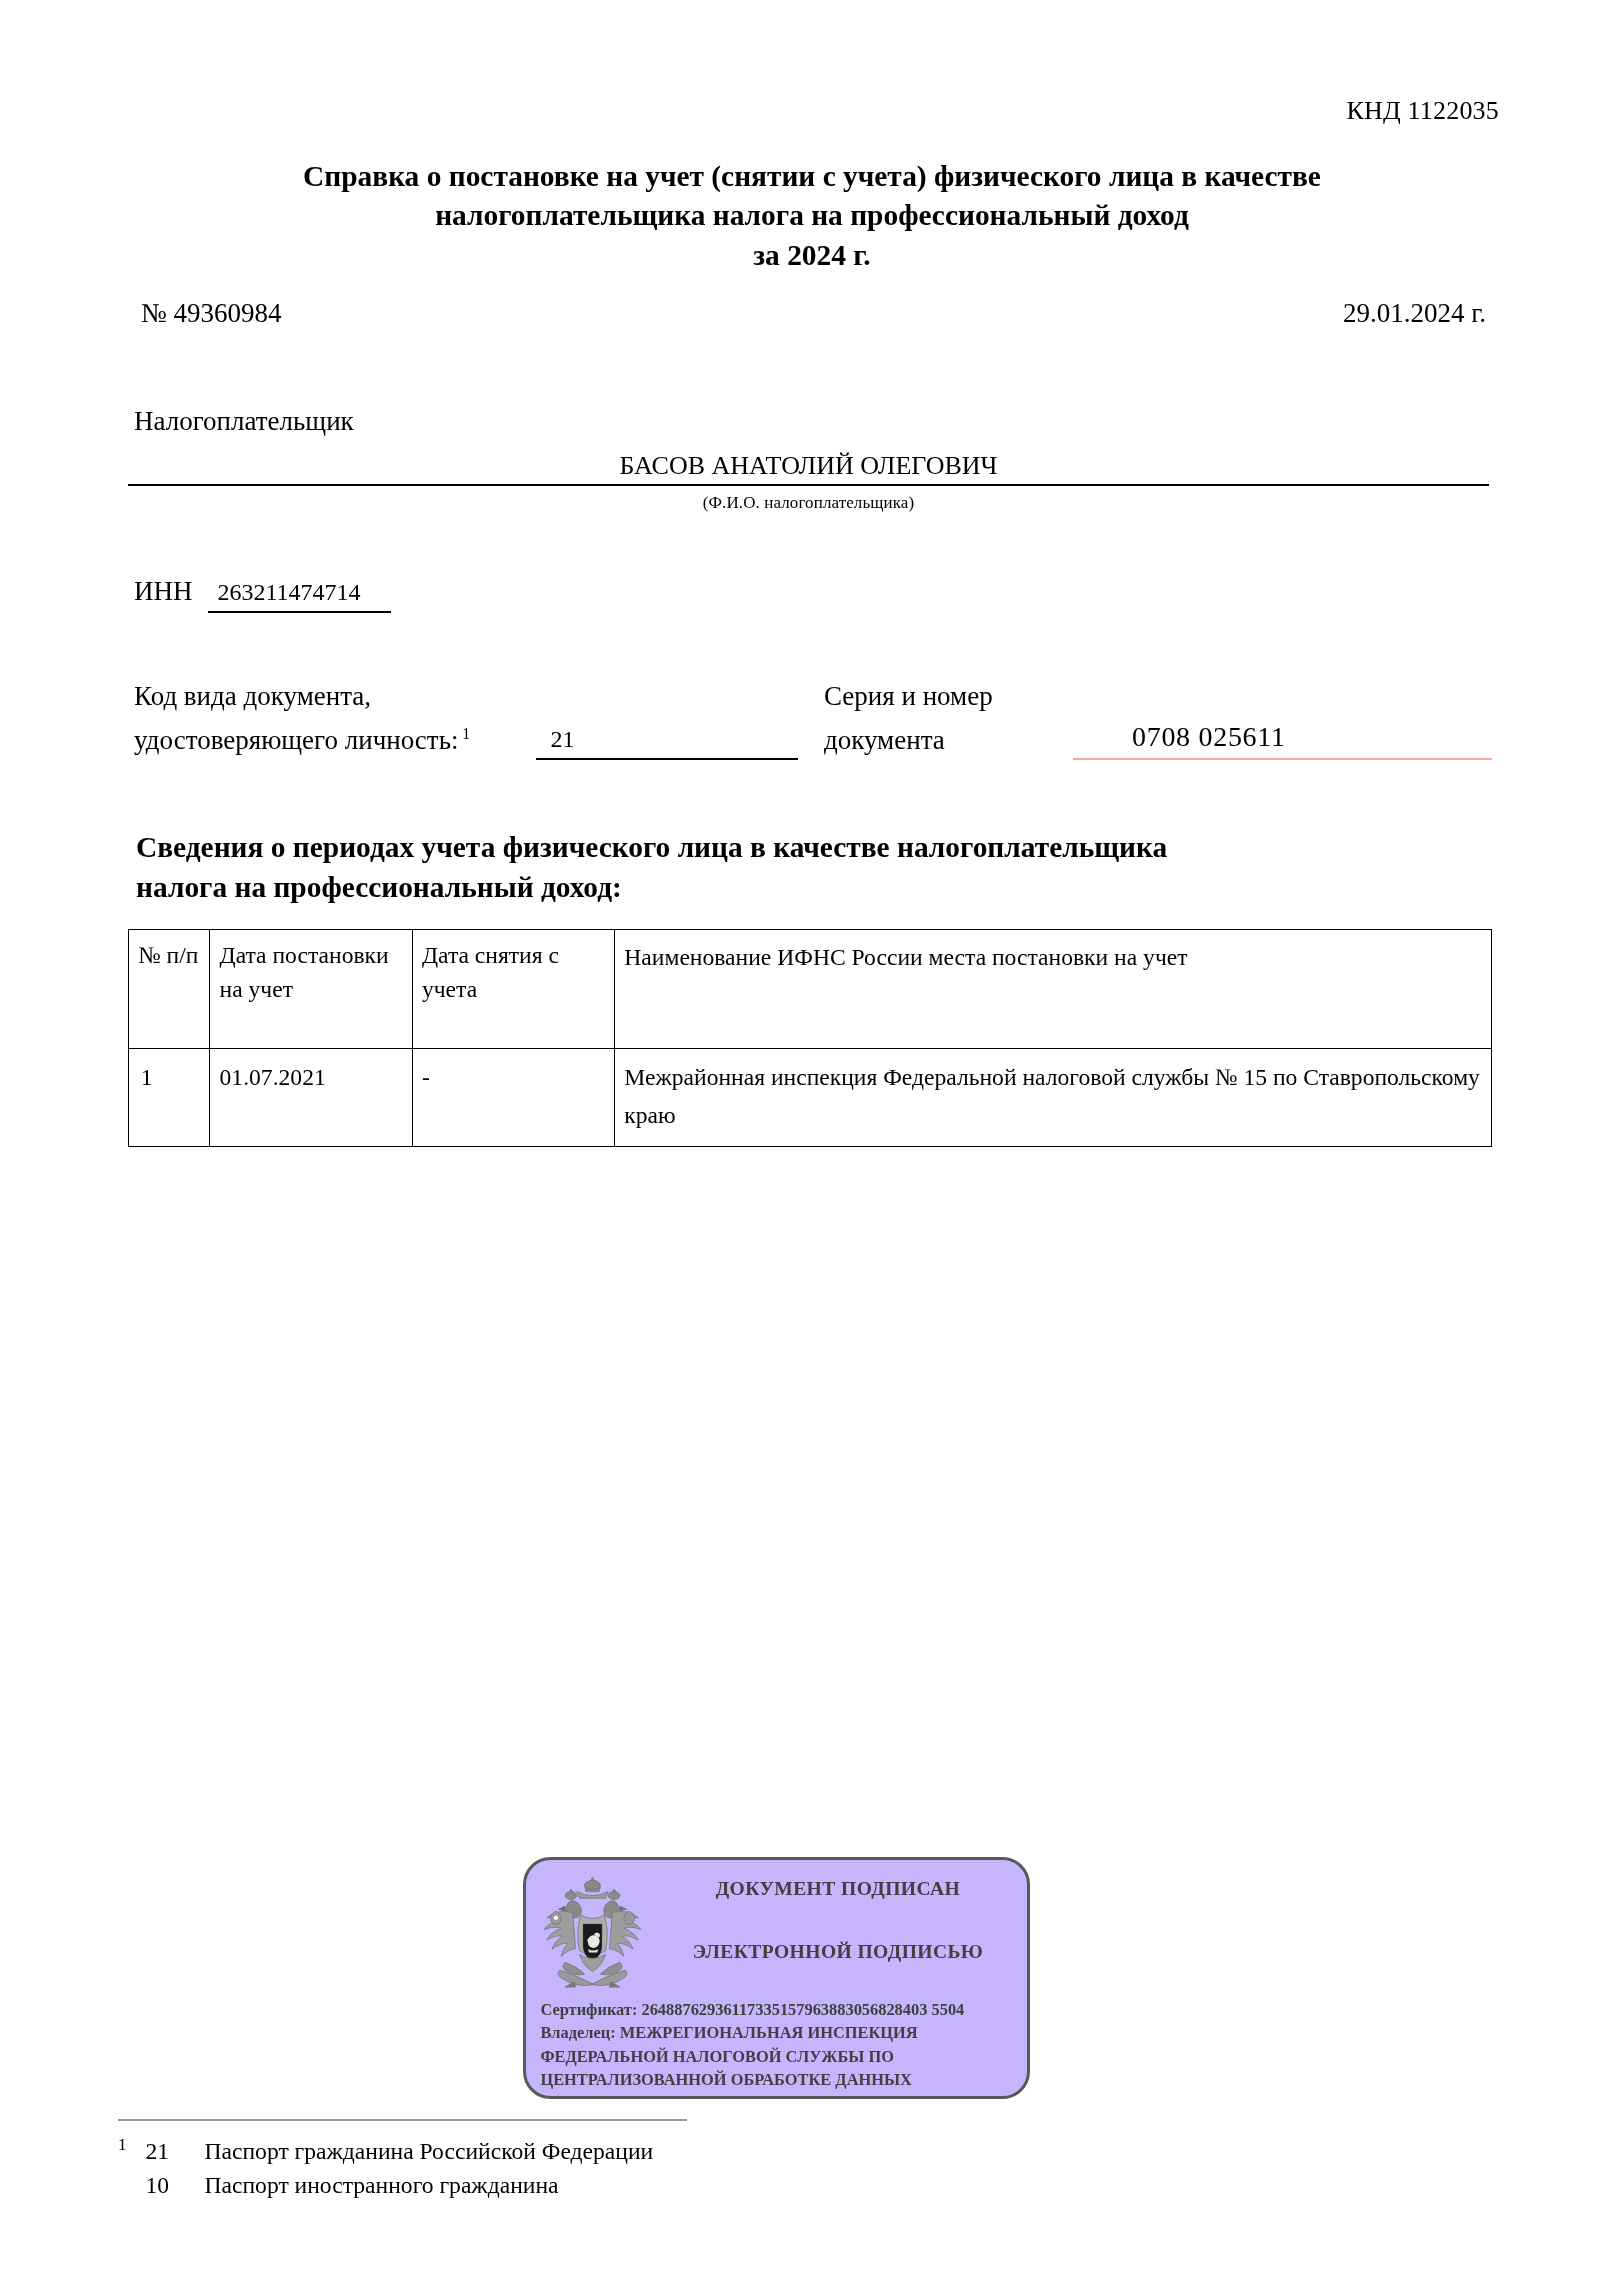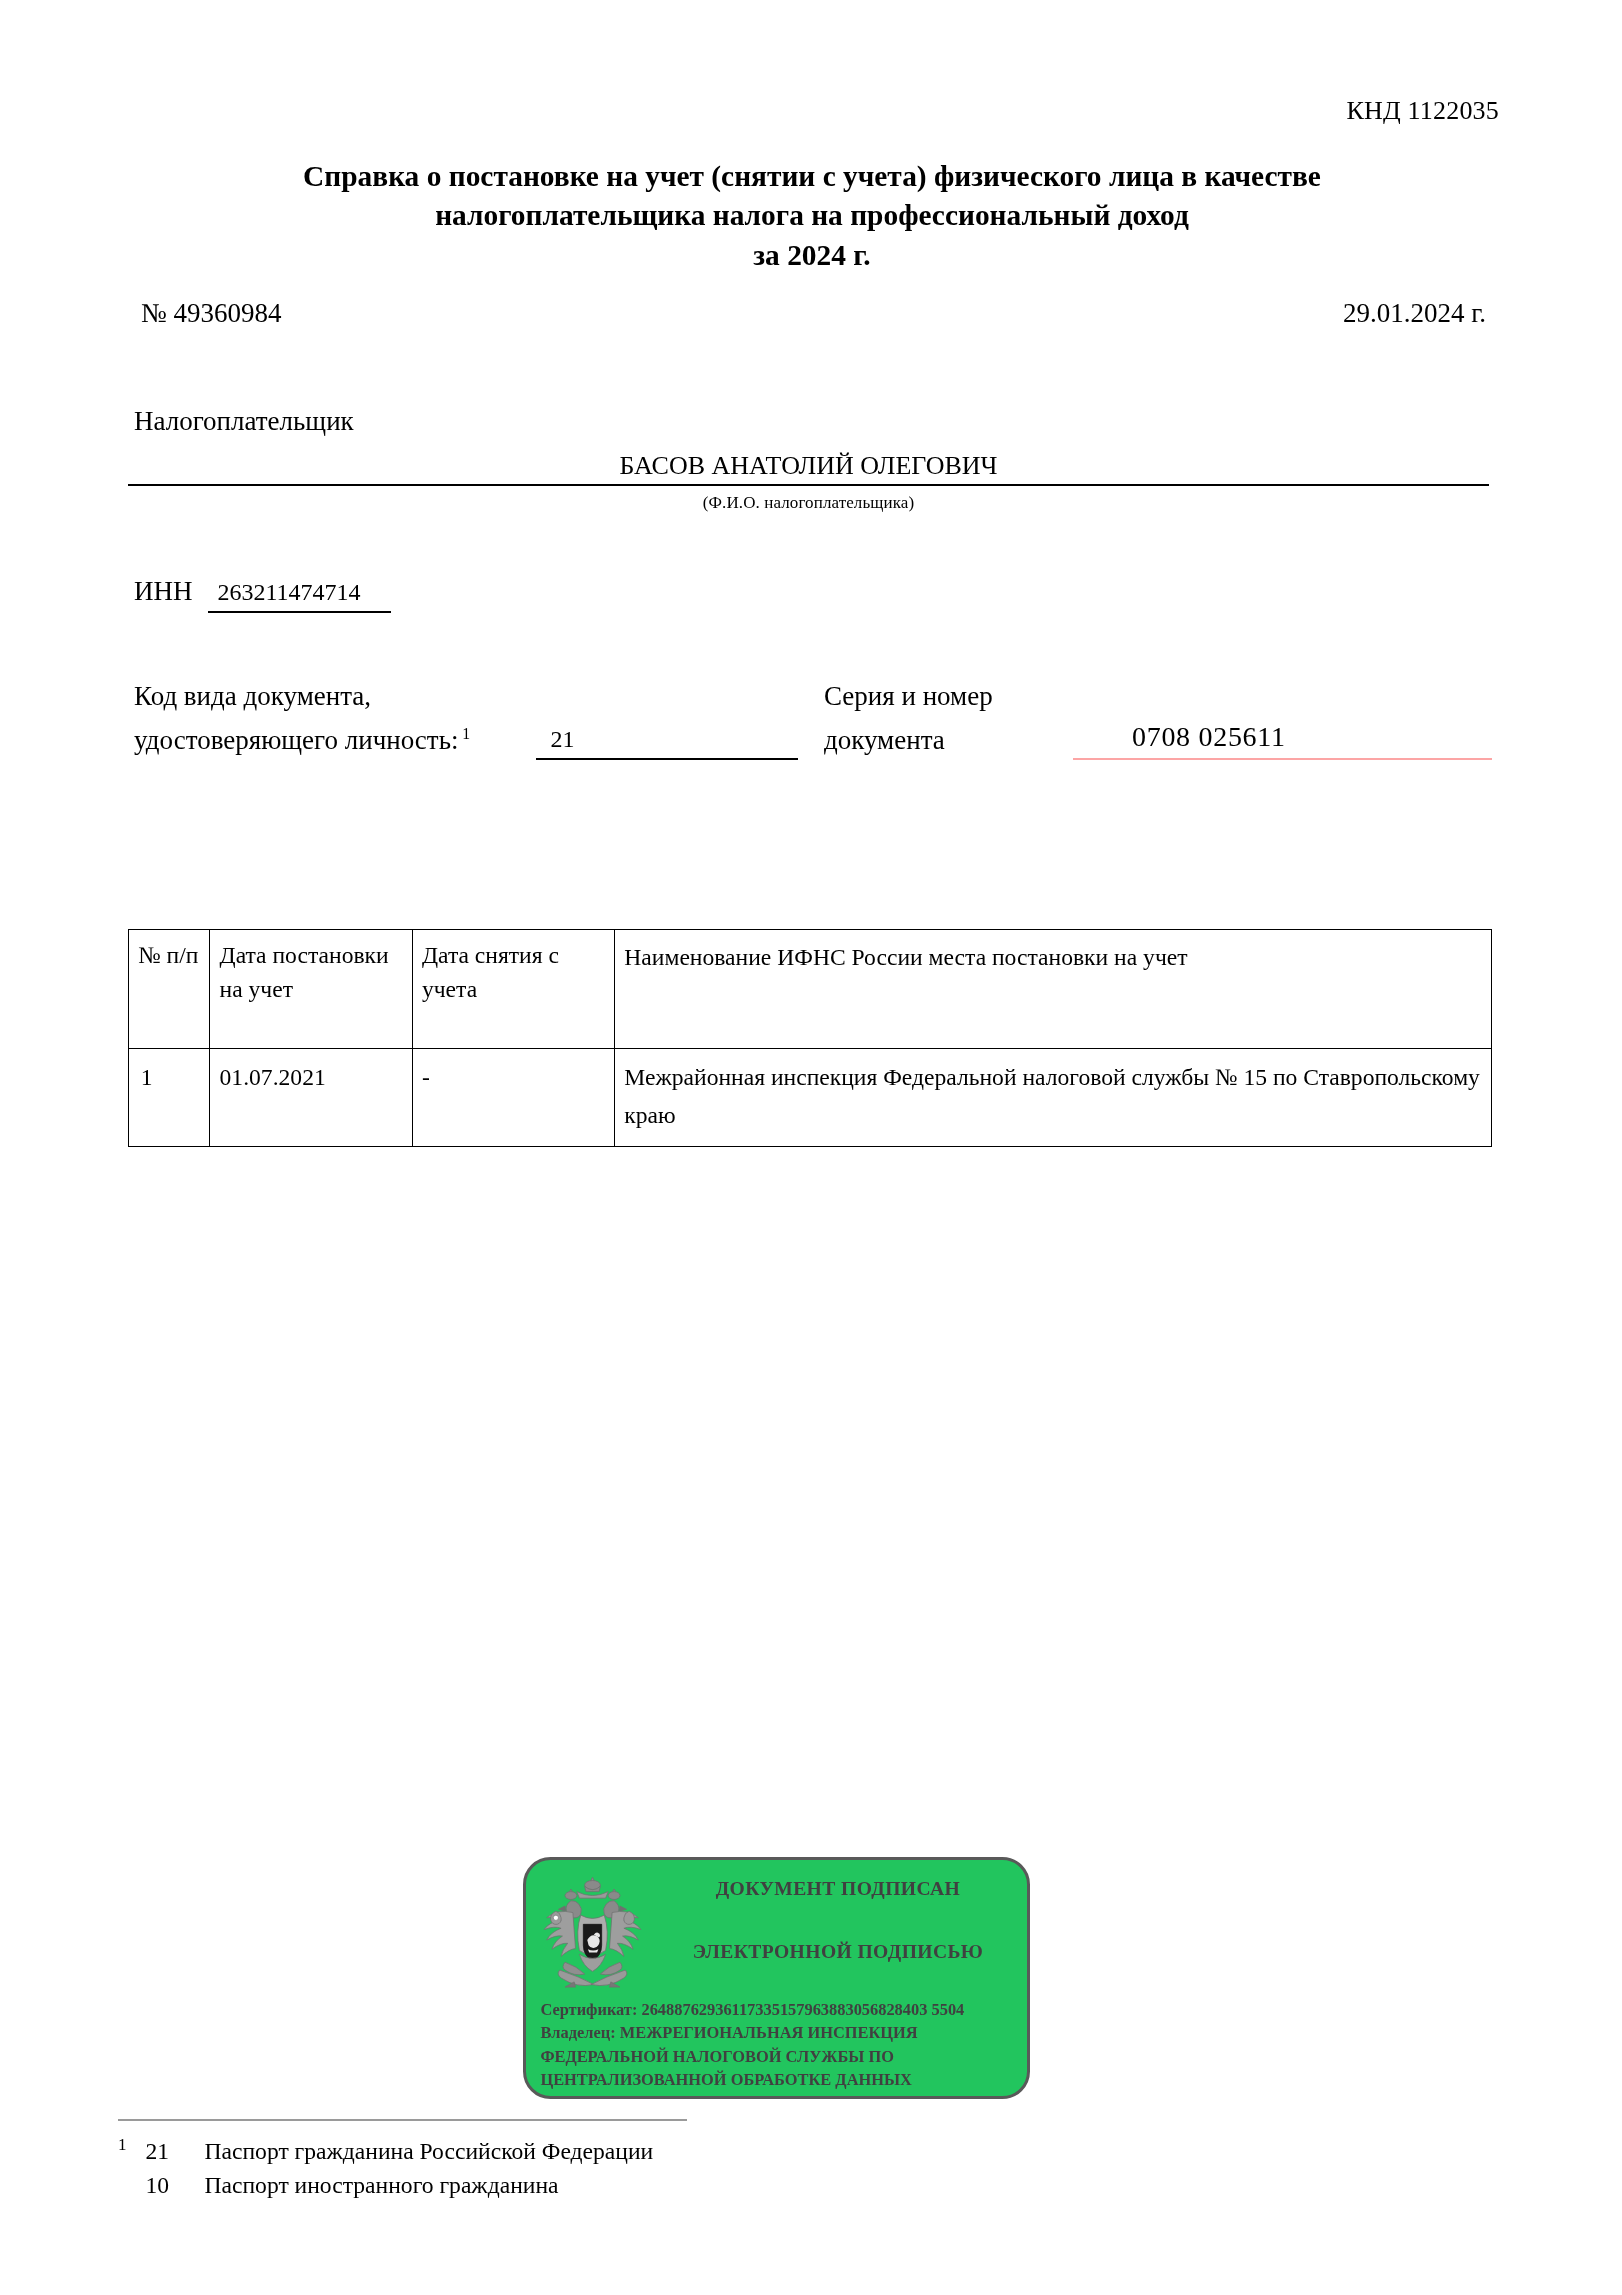--- a/index.html
+++ b/index.html
@@ -207,21 +207,21 @@
   
   .sig-stamp {
     position: absolute;
     top: 1857px;
     left: 523px;
     width: 507px;
     height: 242px;
     border: 3.3px solid #595959;
     border-radius: 27.5px;
     box-sizing: border-box;
-    background: #22c55e;
+    background: #c4b5fd;
     overflow: hidden;
   }
   .sig-emblem {
     position: absolute;
     top: 11.8px;
     left: 14.4px;
     width: 105px;
     height: 121px;
   }
   .sig-head {
@@ -331,20 +331,24 @@
       <span class="u-right">Серия и номер</span>
     </div>
     <div class="dc-row">
       <span class="dc-left-label"><span>удостоверяющего личность:</span><sup>1</sup></span>
       <span class="dc-left-value">21</span>
       <span class="dc-right-label">документа</span>
       <span class="dc-right-value">0708  025611</span>
     </div>
   </div>
 
+  <div class="section-head">
+    <div>Сведения о периодах учета физического лица в качестве налогоплательщика</div>
+    <div>налога на профессиональный доход:</div>
+  </div>
 
   <table class="periods-table">
     <thead>
       <tr>
         <th class="col-num">№ п/п</th>
         <th class="col-reg">Дата постановки на учет</th>
         <th class="col-dereg">Дата снятия с учета</th>
         <th class="col-ifns h-ifns">Наименование ИФНС России места постановки на учет</th>
       </tr>
     </thead>

